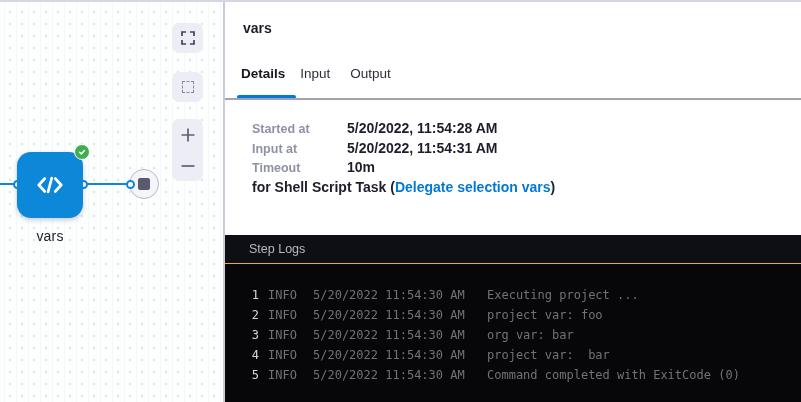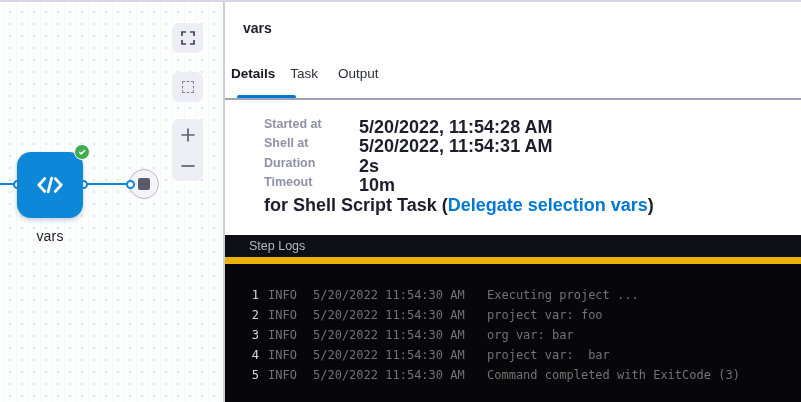--- a/index.html
+++ b/index.html
@@ -60,35 +60,35 @@
     position:absolute;left:172px;top:117px;width:31px;height:62px;border-radius:7px;
     background:#ededf5;display:flex;flex-direction:column;
   }
   .zoom-btn{flex:1;border:none;background:transparent;cursor:pointer;
     display:flex;align-items:center;justify-content:center;padding:0;}
   
   .divider{position:absolute;left:223px;top:0;width:2px;height:400px;background:#caccdb;}
   
   .panel{position:absolute;left:225px;top:0;width:576px;height:233px;background:#fff;}
   .panel-title{position:absolute;left:18px;top:18px;font-size:14px;font-weight:700;color:#1d1e29;}
-  .tabs{position:absolute;left:6px;top:64px;display:flex;align-items:flex-start;}
+  .tabs{position:absolute;left:16px;top:64px;display:flex;align-items:flex-start;}
   .tab{font-size:13.5px;color:#2c2e3a;cursor:pointer;}
   .tab.active{font-weight:700;color:#16171f;}
   .tab-input{margin-left:15px;} .tab-output{margin-left:20px;}
   .tabs-border{position:absolute;left:0;top:96px;width:576px;height:1.5px;background:#a0a2b6;}
   .tab-underline{position:absolute;left:12px;top:93px;width:59px;height:3.5px;background:#0278d5;border-radius:2px;}
   .details{position:absolute;left:27px;top:115px;}
-  .drow{display:flex;height:19.4px;align-items:flex-start;margin-left:12px;}
+  .drow{display:flex;height:19.4px;align-items:flex-end;}
   .dlabel{width:95px;font-size:12.5px;font-weight:600;color:#8f92a6;}
-  .dvalue{font-size:18px;font-weight:700;color:#1d1e2b;white-space:pre;}
+  .dvalue{font-size:14px;font-weight:700;color:#1d1e2b;white-space:pre;}
   .dlink{color:#0278d5;font-weight:700;cursor:pointer;text-decoration:none;}
   
   .console{position:absolute;left:225px;top:233px;width:576px;height:169px;background:#070709;}
   .console-header{
-    height:29px;background:#0e0f15;border-bottom:7px solid #eab308;
+    height:29px;background:#0e0f15;border-bottom:1px solid #eab308;
     display:flex;align-items:center;padding-left:24px;
   }
   .console-title{font-size:12.5px;color:#b6b8c3;}
   .console-body{
     padding-top:21px;padding-left:16px;
     font-family:"DejaVu Sans Mono",monospace;font-size:12px;line-height:20px;
     overflow:hidden;
   }
   .log-row{display:grid;grid-template-columns:18px 36px 165px auto;column-gap:9px;}
   .ln{color:#d6d6da;text-align:right;}
@@ -151,38 +151,34 @@
     </div>
   </div>
 
   <div class="divider"></div>
 
   <div class="panel">
     <div class="panel-title">vars</div>
 
     <div class="tabs">
       <div class="tab active">Details</div>
-      <div class="tab tab-input">Task</div>
+      <div class="tab tab-input">Input</div>
       <div class="tab tab-output">Output</div>
     </div>
     <div class="tab-underline"></div>
     <div class="tabs-border"></div>
 
     <div class="details">
       <div class="drow">
         <span class="dlabel">Started at</span>
         <span class="dvalue">5/20/2022, 11:54:28 AM</span>
       </div>
       <div class="drow">
-        <span class="dlabel">Shell at</span>
+        <span class="dlabel">Input at</span>
         <span class="dvalue">5/20/2022, 11:54:31 AM</span>
-      </div>
-      <div class="drow">
-        <span class="dlabel">Duration</span>
-        <span class="dvalue">2s</span>
       </div>
       <div class="drow">
         <span class="dlabel">Timeout</span>
         <span class="dvalue">10m</span>
       </div>
       <div class="drow">
         <span class="dvalue"><span>for Shell Script Task (</span><a class="dlink">Delegate selection vars</a><span>)</span></span>
       </div>
     </div>
   </div>
@@ -213,18 +209,18 @@
       <div class="log-row">
         <span class="ln">4</span>
         <span class="lvl">INFO</span>
         <span class="time">5/20/2022 11:54:30 AM</span>
         <span class="msg">project var:  bar</span>
       </div>
       <div class="log-row">
         <span class="ln">5</span>
         <span class="lvl">INFO</span>
         <span class="time">5/20/2022 11:54:30 AM</span>
-        <span class="msg">Command completed with ExitCode (3)</span>
+        <span class="msg">Command completed with ExitCode (0)</span>
       </div>
     </div>
   </div>
 
 </div>
 
 </body></html>

